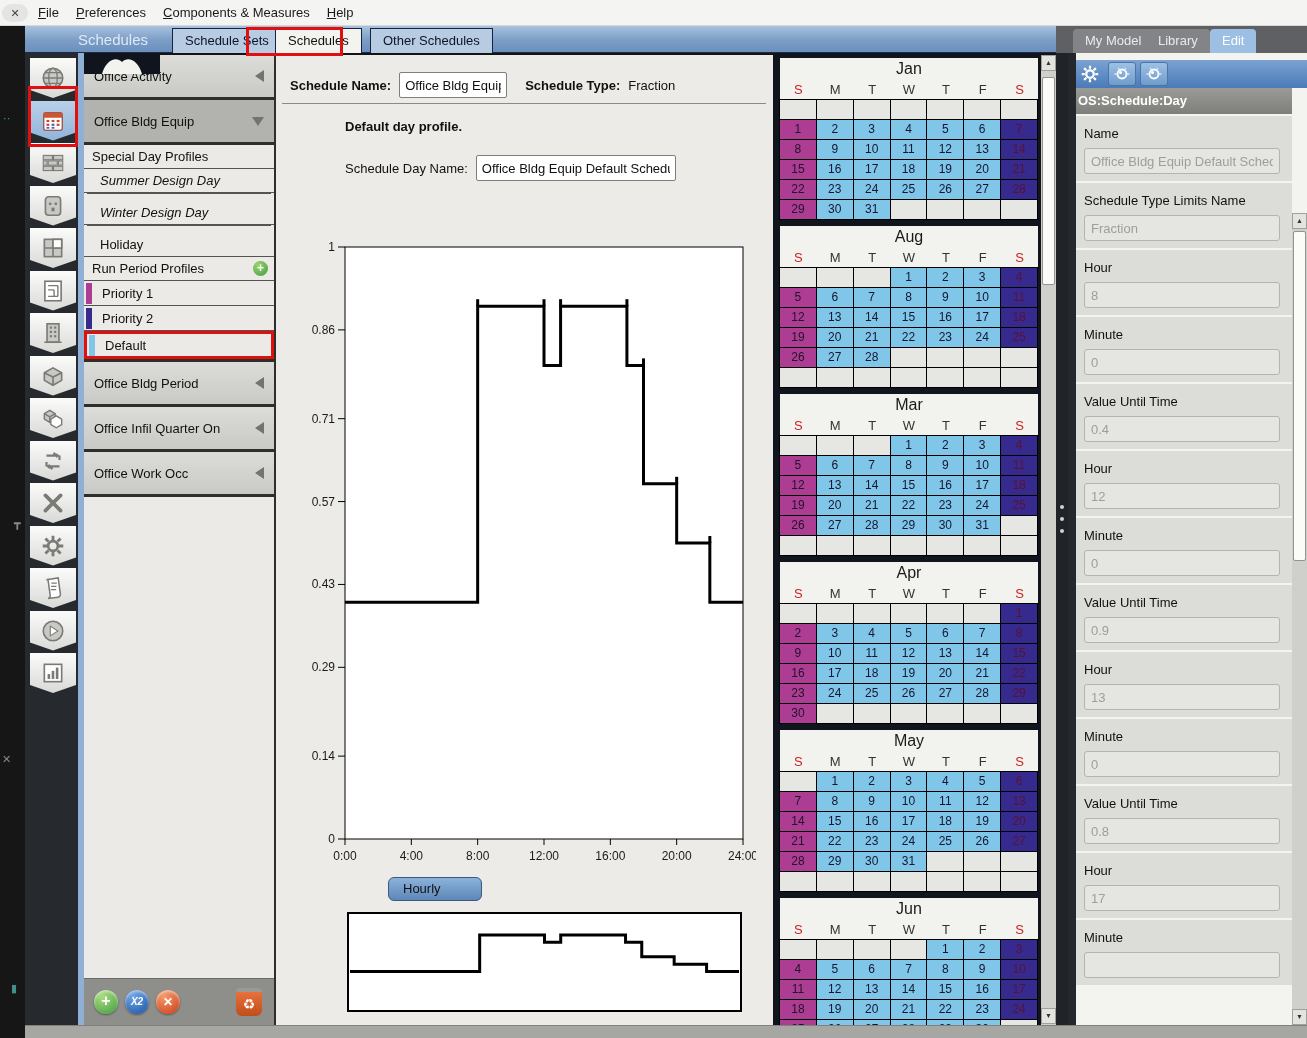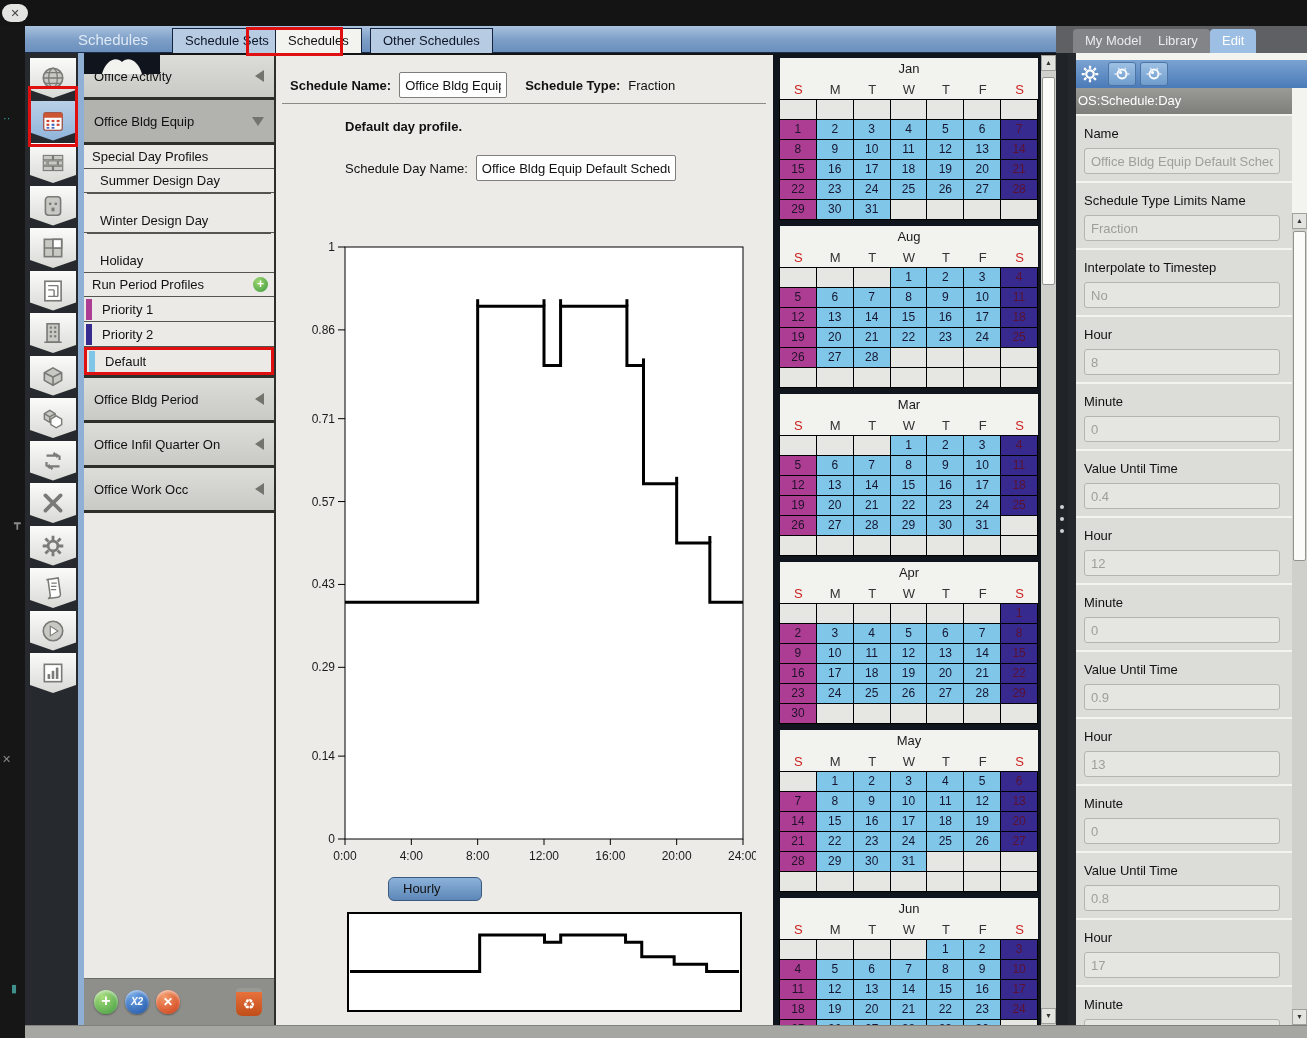--- a/index.html
+++ b/index.html
@@ -45,21 +45,21 @@
 
   
   #left-panel{position:absolute;left:84px;top:55px;width:192px;height:970px;background:#eceae6;border-right:2px solid #2e2e2a;z-index:2;}
   .group-header{height:45px;background:linear-gradient(180deg,#dcdcd8,#c9c9c5);border-bottom:3px solid #2e2e2a;display:flex;align-items:center;justify-content:space-between;padding:0 10px;font-size:13px;color:#111;}
   .group-header.expanded{background:#b2b2ae;}
   .tri-left{width:0;height:0;border-top:6px solid transparent;border-bottom:6px solid transparent;border-right:9px solid #74746e;}
   .tri-down{width:0;height:0;border-left:6px solid transparent;border-right:6px solid transparent;border-top:9px solid #74746e;}
   .child-list{border-bottom:3px solid #2e2e2a;background:#eceae6;}
   .child-row{position:relative;height:24px;font-size:13px;color:#111;display:flex;align-items:center;border-bottom:1px solid #55554f;padding-left:8px;background:#eceae6;}
   .child-row.indent{padding-left:16px;}
-  .child-row.dd{box-shadow:0 4px 0 -3px #55554f;margin-bottom:16px;}
+  .child-row.dd{box-shadow:0 4px 0 -3px #55554f;margin-bottom:8px;font-style:italic;}
   .child-row.profile{padding-left:0;height:25px;}
   .color-chip{width:6px;height:21px;margin:0 10px 0 2px;flex:none;}
   .child-row.profile.selected{border:3px solid #e01010;height:28px;}
   .add-circle{margin-left:auto;margin-right:6px;width:15px;height:15px;border-radius:50%;background:radial-gradient(circle at 35% 30%,#9bd66f,#3f9a3f);color:#fff;font-size:12px;font-weight:bold;text-align:center;line-height:14px;}
   #drop-zone{position:absolute;left:11px;top:833px;width:170px;height:80px;border:3px dashed #8a8a86;border-radius:10px;display:flex;align-items:center;justify-content:center;color:#9a9a96;font-weight:bold;font-size:14px;background:#eceae6;}
   #lp-bottom-bar{position:absolute;left:0;bottom:0;width:190px;height:47px;background:#8e8e8a;border-top:1px solid #6a6a66;display:flex;align-items:center;gap:7px;padding-left:10px;}
   .sphere{width:24px;height:24px;border-radius:50%;color:#fff;text-align:center;font-weight:bold;box-shadow:inset 0 2px 3px rgba(255,255,255,.55),0 1px 2px rgba(0,0,0,.4);}
   .sphere.green{background:radial-gradient(circle at 35% 28%,#a8dd7d,#3f9a3f);font-size:16px;line-height:22px;}
   .sphere.blue{background:radial-gradient(circle at 35% 28%,#6fa6e8,#1a4fa0);font-size:10px;line-height:24px;font-style:italic;}
   .sphere.red{background:radial-gradient(circle at 35% 28%,#f49a6a,#cc3a14);font-size:12px;line-height:24px;}
@@ -81,42 +81,42 @@
   .spin-col div{flex:1;font-size:6px;line-height:11px;text-align:center;color:#333;background:linear-gradient(180deg,#f4f4f2,#d8d8d5);border-bottom:1px solid #c4c4c0;}
   #main-chart{position:absolute;left:20px;top:183px;}
   #interval-row{position:absolute;left:112px;top:822px;display:flex;gap:23px;flex-direction:column;}
   .int-btn{height:24px;padding:0 14px;border:1px solid #8a8a86;border-radius:6px;font-size:13px;line-height:22px;background:linear-gradient(180deg,#fafaf8,#dcdcd8);color:#111;}
   .int-btn.active{background:linear-gradient(180deg,#8cb2da,#5d87b8);border-color:#3a5a80;}
   #mini-chart{position:absolute;left:71px;top:857px;width:395px;height:100px;background:#fff;border:2px solid #000;}
 
   
   #calendar-panel{position:absolute;left:773px;top:53px;width:268px;height:972px;background:#10141c;overflow:hidden;z-index:2;padding:5px 0 0 7px;}
   .month{width:258px;margin-bottom:6px;}
-  .month-title{height:21px;background:#f2f2ee;color:#1a1a1a;font-size:13px;text-align:center;line-height:21px;}
+  .month-title{height:21px;background:#f2f2ee;color:#1a1a1a;font-size:16px;text-align:center;line-height:21px;}
   .dow-row{height:21px;background:#f2f2ee;display:grid;grid-template-columns:repeat(7,1fr);}
   .dow{font-size:13px;text-align:center;line-height:21px;color:#333;}
   .dow.red{color:#cc2222;}
   .day-grid{display:grid;grid-template-columns:repeat(7,1fr);}
   .day-cell{height:21px;border:1px solid #000;margin:-1px 0 0 -1px;font-size:12px;text-align:center;line-height:19px;color:#151530;}
   
   #cal-scroll{position:absolute;left:1041px;top:55px;width:15px;height:970px;background:#cfcfcb;z-index:3;}
   .sb-btn{position:absolute;left:0;width:15px;height:16px;background:#e3e3df;border:1px solid #a0a09c;font-size:7px;text-align:center;line-height:14px;color:#333;}
   #cal-thumb{position:absolute;left:1px;top:22px;width:13px;height:208px;background:#fbfbf9;border:1px solid #94948e;border-radius:2px;}
 
   
   #splitter{position:absolute;left:1056px;top:53px;width:12px;height:972px;background:#202328;z-index:2;}
   .split-dot{position:absolute;left:4px;width:4px;height:4px;border-radius:50%;background:#cdd2d8;}
 
   
   #right-panel{position:absolute;left:1068px;top:53px;width:239px;height:972px;background:#f3f3ef;overflow:hidden;z-index:2;}
   #rp-darkstripe{position:absolute;left:0;top:0;width:8px;height:972px;background:#24282d;z-index:3;}
   #rp-iconbar{position:absolute;left:0;top:7px;width:239px;height:28px;background:linear-gradient(180deg,#7ba3d2,#4a7ab8);display:flex;align-items:center;gap:4px;padding-left:8px;}
   .rp-tool{width:28px;height:24px;border-radius:3px;display:flex;align-items:center;justify-content:center;}
   .rp-tool.loop{background:linear-gradient(180deg,#9ec0e4,#6f9ccc);border:1px solid #4c74a4;}
-  #rp-header{position:absolute;left:0;top:35px;width:224px;height:26px;background:linear-gradient(180deg,#9a9a96,#7e7e7a);color:#fff;font-weight:normal;font-size:13px;line-height:26px;padding-left:10px;}
+  #rp-header{position:absolute;left:0;top:35px;width:224px;height:26px;background:linear-gradient(180deg,#9a9a96,#7e7e7a);color:#fff;font-weight:bold;font-size:13px;line-height:26px;padding-left:10px;}
   #rp-fields{position:absolute;left:8px;top:63px;width:216px;}
   .field-block{background:#dcdcd8;margin-bottom:2px;height:65px;padding:10px 0 0 8px;}
   .field-block .flabel{font-size:13px;color:#111;margin-bottom:7px;}
   .field-block input{width:196px;height:26px;background:#e5e5e1;border:1px solid #b4b4b0;border-radius:3px;color:#9e9e9a;font-size:13px;padding:0 6px;}
   #rp-scroll{position:absolute;left:224px;top:160px;width:15px;height:812px;background:#cfcfcb;}
   #rp-thumb{position:absolute;left:1px;top:18px;width:13px;height:330px;background:#fbfbf9;border:1px solid #94948e;border-radius:2px;}
 
   
   #bottom-strip{position:absolute;left:25px;top:1025px;width:1282px;height:13px;background:#a6a6a2;border-top:1px solid #80807c;z-index:4;}
 </style>
@@ -125,20 +125,26 @@
 
 <div id="app">
 
   <div id="left-strip">
     <span class="strip-glyph" style="left:3px;top:86px;color:#2da8a0;">··</span>
     <span class="strip-glyph" style="left:14px;top:491px;">┳</span>
     <span class="strip-glyph" style="left:2px;top:727px;">✕</span>
     <span class="strip-glyph" style="left:11px;top:956px;color:#3f8f8a;">▮</span>
   </div>
 
+  <div id="menu-bar">
+      <span class="menu-item"><u>F</u>ile</span>
+      <span class="menu-item"><u>P</u>references</span>
+      <span class="menu-item"><u>C</u>omponents &amp; Measures</span>
+      <span class="menu-item"><u>H</u>elp</span>
+    </div>
   <div id="close-pill">✕</div>
 
   <div id="tab-bar">
     <span id="tabbar-title">Schedules</span>
   <div class="top-tab" id="tab-schedule-sets">Schedule Sets</div>
       <div class="top-tab active" id="tab-schedules">Schedules</div>
       <div class="top-tab" id="tab-other-schedules">Other Schedules</div>
     </div>
 
   <div id="right-tab-zone">
@@ -775,21 +781,20 @@
             <circle cx="12" cy="12" r="6" fill="none" stroke="#fff" stroke-width="2.5"></circle>
             <circle cx="10" cy="10" r="2" fill="#fff"></circle>
             <path d="M2 12h4M18 12h4M7 4l2 3M17 4l-2 3" stroke="#dce8f4" stroke-width="2"></path>
           </svg>
       </div>
     </div>
     <div id="rp-header">OS:Schedule:Day</div>
     <div id="rp-fields">
         <div class="field-block"><div class="flabel">Name</div><input readonly="" value="Office Bldg Equip Default Schedule" style=""></div>
         <div class="field-block"><div class="flabel">Schedule Type Limits Name</div><input readonly="" value="Fraction" style=""></div>
-        <div class="field-block"><div class="flabel">Interpolate to Timestep</div><input readonly="" value="No" style=""></div>
         <div class="field-block"><div class="flabel">Hour</div><input readonly="" value="8" style=""></div>
         <div class="field-block"><div class="flabel">Minute</div><input readonly="" value="0" style=""></div>
         <div class="field-block"><div class="flabel">Value Until Time</div><input readonly="" value="0.4" style=""></div>
         <div class="field-block"><div class="flabel">Hour</div><input readonly="" value="12" style=""></div>
         <div class="field-block"><div class="flabel">Minute</div><input readonly="" value="0" style=""></div>
         <div class="field-block"><div class="flabel">Value Until Time</div><input readonly="" value="0.9" style=""></div>
         <div class="field-block"><div class="flabel">Hour</div><input readonly="" value="13" style=""></div>
         <div class="field-block"><div class="flabel">Minute</div><input readonly="" value="0" style=""></div>
         <div class="field-block"><div class="flabel">Value Until Time</div><input readonly="" value="0.8" style=""></div>
         <div class="field-block"><div class="flabel">Hour</div><input readonly="" value="17" style=""></div>

